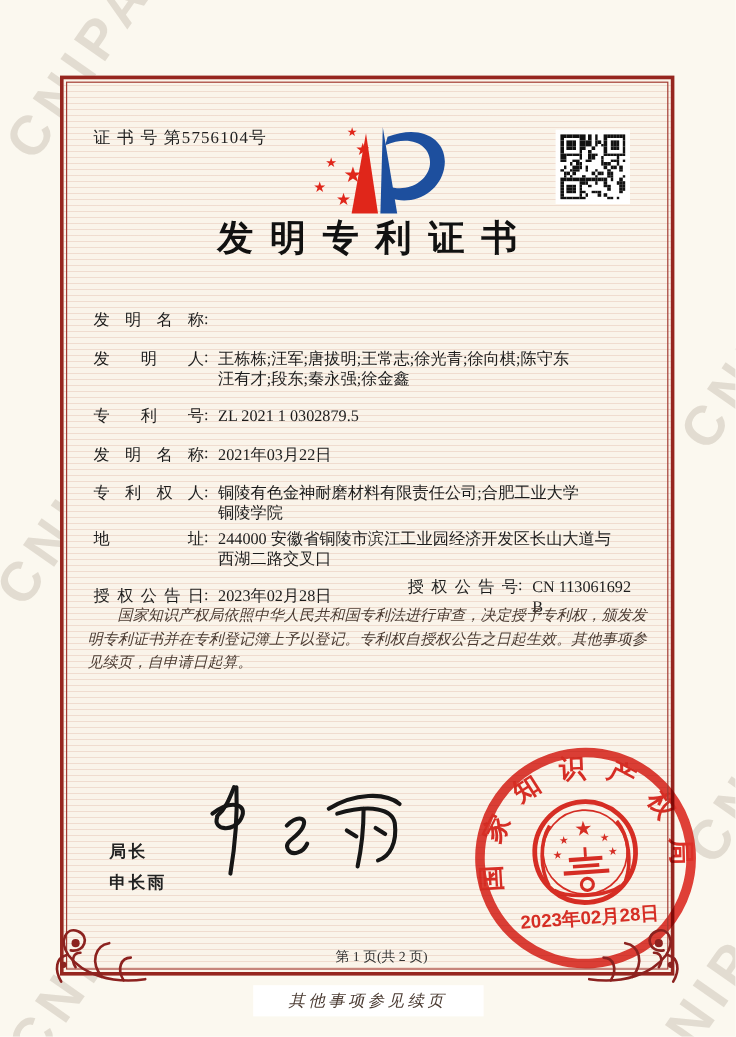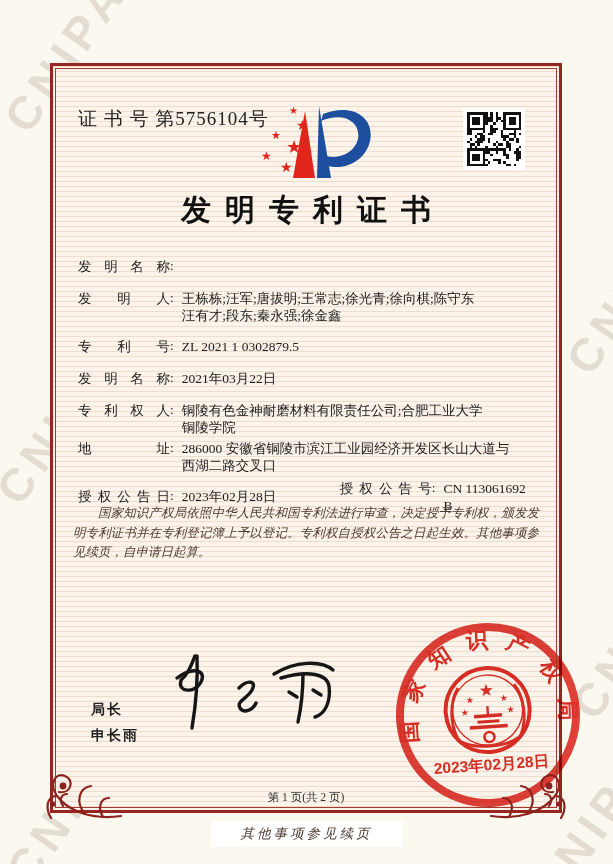--- a/index.html
+++ b/index.html
@@ -39,26 +39,26 @@
   }
   .panel::after{ 
     content:"";
     position:absolute;inset:2px;
     border:1px solid #a33b32;
     pointer-events:none;
   }
   
   .cert-no{
     position:absolute;left:25px;top:40px;
-    font-size:19px;letter-spacing:1px;color:#222;
+    font-size:14px;letter-spacing:1px;color:#222;
   }
   .logo{position:absolute;left:200px;top:38px;width:125px;height:82px;}
   .logo .star{position:absolute;color:#e0261a;line-height:1;font-family:"DejaVu Sans",sans-serif;}
   .title{
-    position:absolute;left:0;top:124px;width:100%;
+    position:absolute;left:0;top:112px;width:100%;
     text-align:center;
     font-family:"Liberation Sans", sans-serif;
     font-weight:bold;font-size:30px;
     letter-spacing:14px;text-indent:14px;
     color:#111;
   }
   .qr{
     position:absolute;left:410px;top:42px;
     background:#fff;padding:4px;
     display:grid;grid-template-columns:repeat(21,2.6px);grid-auto-rows:2.6px;
@@ -89,21 +89,21 @@
     position:absolute;left:38px;top:630px;
     font-family:"Liberation Sans", sans-serif;
     font-size:14px;font-weight:600;letter-spacing:2px;
     line-height:26px;color:#222;
   }
   .signature{position:absolute;left:108px;top:582px;}
   .seal{position:absolute;left:338px;top:552px;transform:rotate(-4deg);mix-blend-mode:multiply;opacity:.95;}
   
   .page-num{
     position:absolute;left:0;top:724px;width:100%;
-    text-align:center;font-size:11.5px;color:#333;
+    text-align:center;font-size:11.5px;color:#333;padding-left:12px;
   }
   .flourish{position:absolute;bottom:-14px;z-index:3;}
   .flourish.bl{left:-14px;}
   .flourish.br{right:-14px;transform:scaleX(-1);}
   .footer-note{
     position:absolute;left:50%;top:821px;transform:translateX(-50%);
     background:#ffffff;
     padding:4px 30px;
     font-size:13.5px;letter-spacing:3px;
     font-style:italic;color:#4a3a31;
@@ -611,21 +611,21 @@
       </div>
       <div class="frow" style="top:146px;">
         <span class="flabel">专利权人</span>
           <span class="fcolon">:</span>
         <span class="fvalue">铜陵有色金神耐磨材料有限责任公司;合肥工业大学
 铜陵学院</span>
       </div>
       <div class="frow" style="top:184px;">
         <span class="flabel">地址</span>
           <span class="fcolon">:</span>
-        <span class="fvalue">286000 安徽省铜陵市滨江工业园经济开发区长山大道与
+        <span class="fvalue">244000 安徽省铜陵市滨江工业园经济开发区长山大道与
 西湖二路交叉口</span>
       </div>
       <div class="frow pairs" style="top:224px;align-items:center;">
         <span class="pair1">
           <span class="flabel">授权公告日</span>
             <span class="fcolon">:</span>
           <span class="fvalue">2023年02月28日</span>
         </span>
         <span class="pair2">
           <span class="flabel">授权公告号</span>

